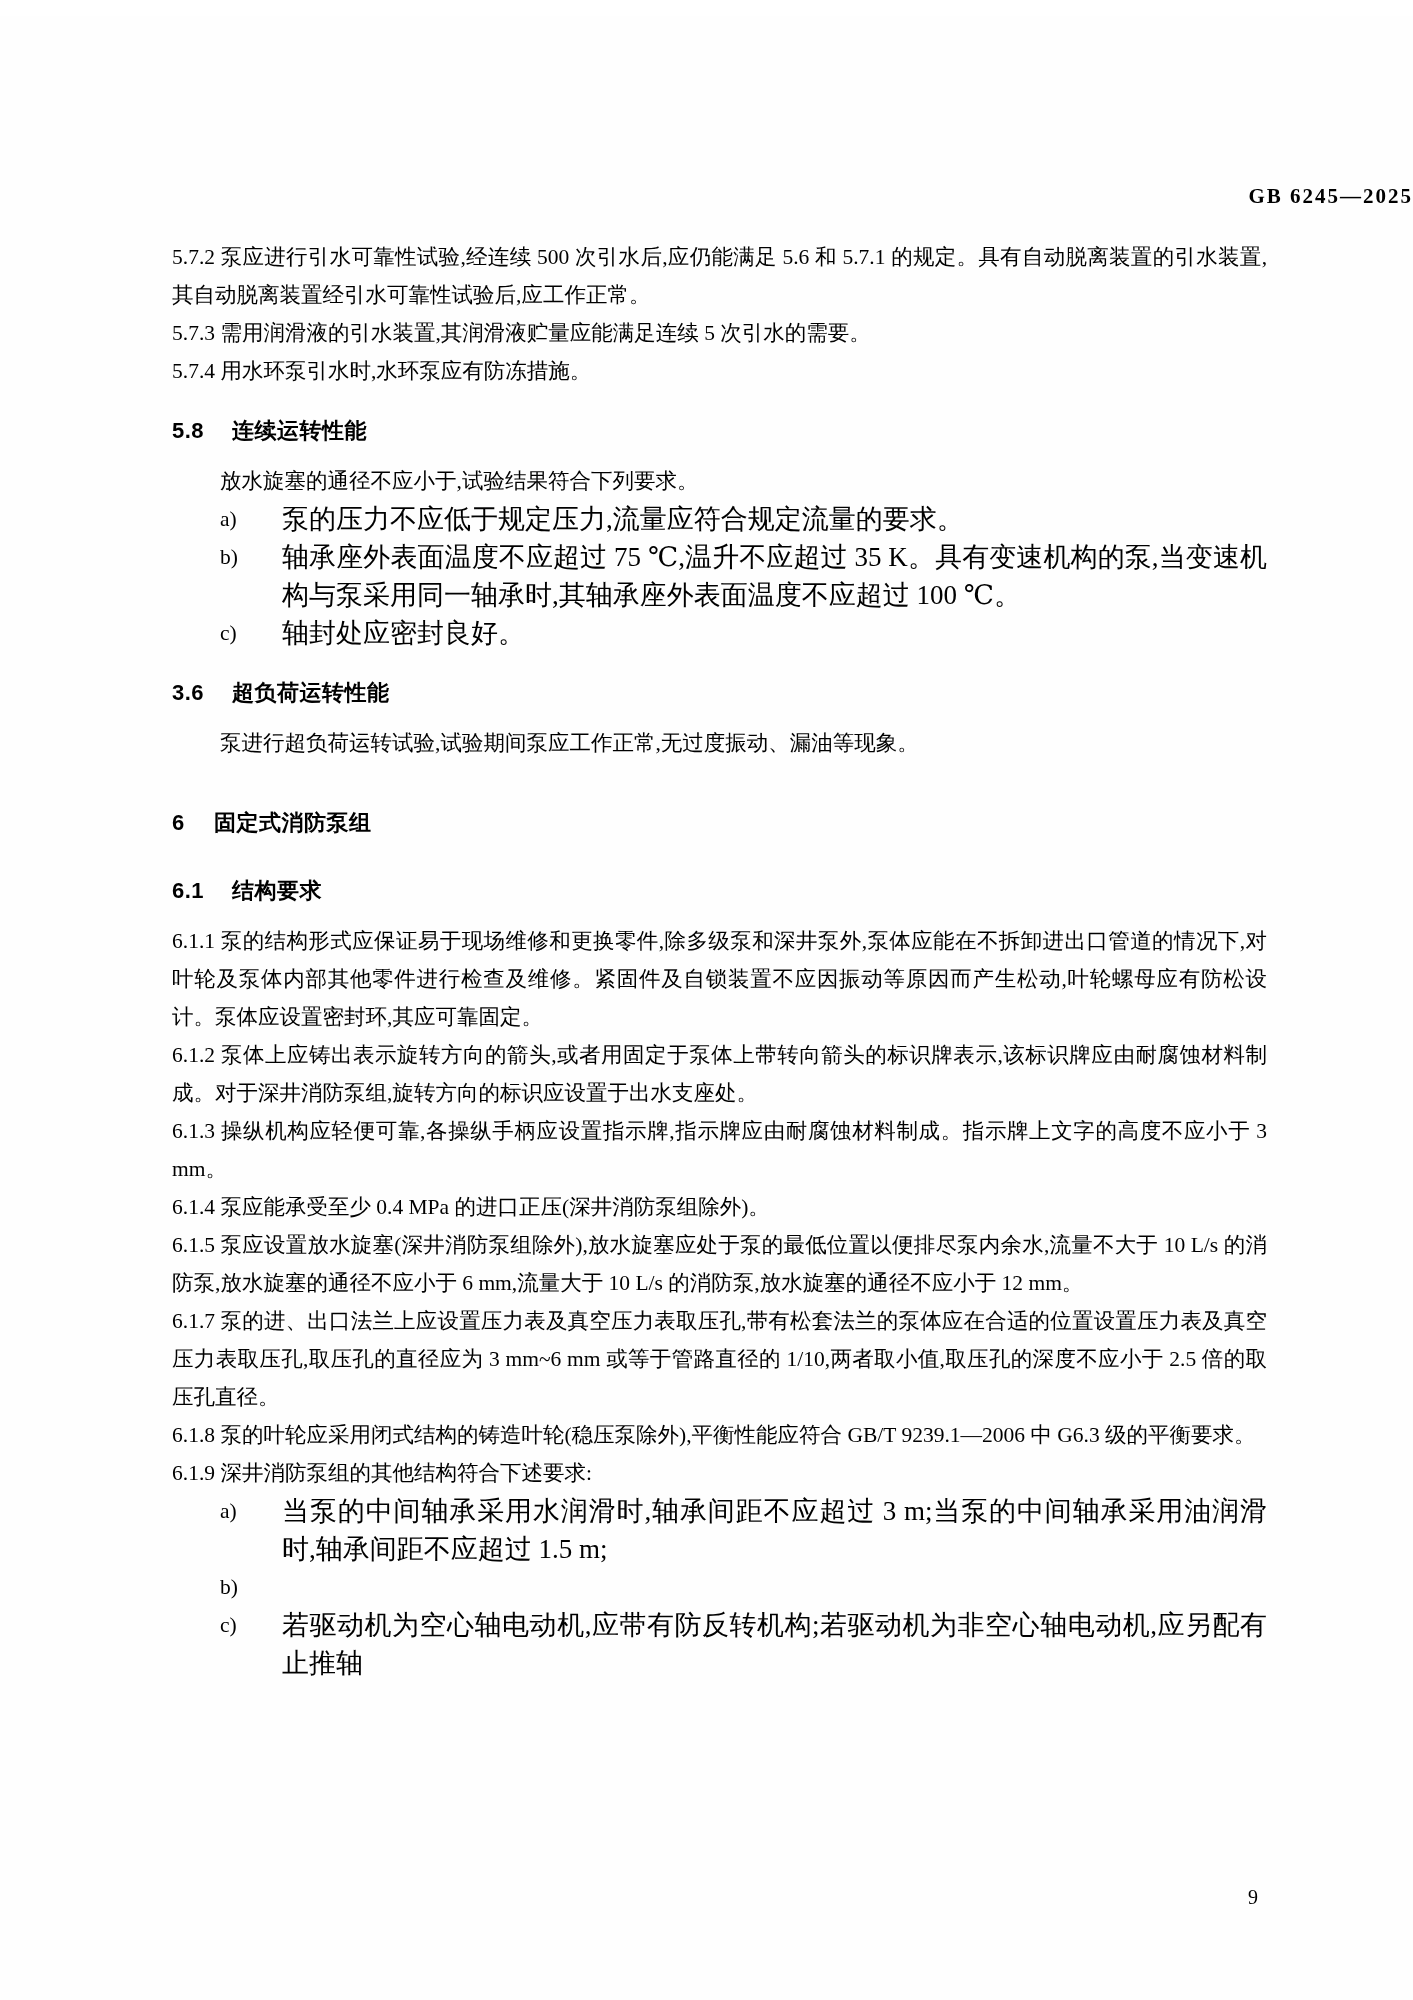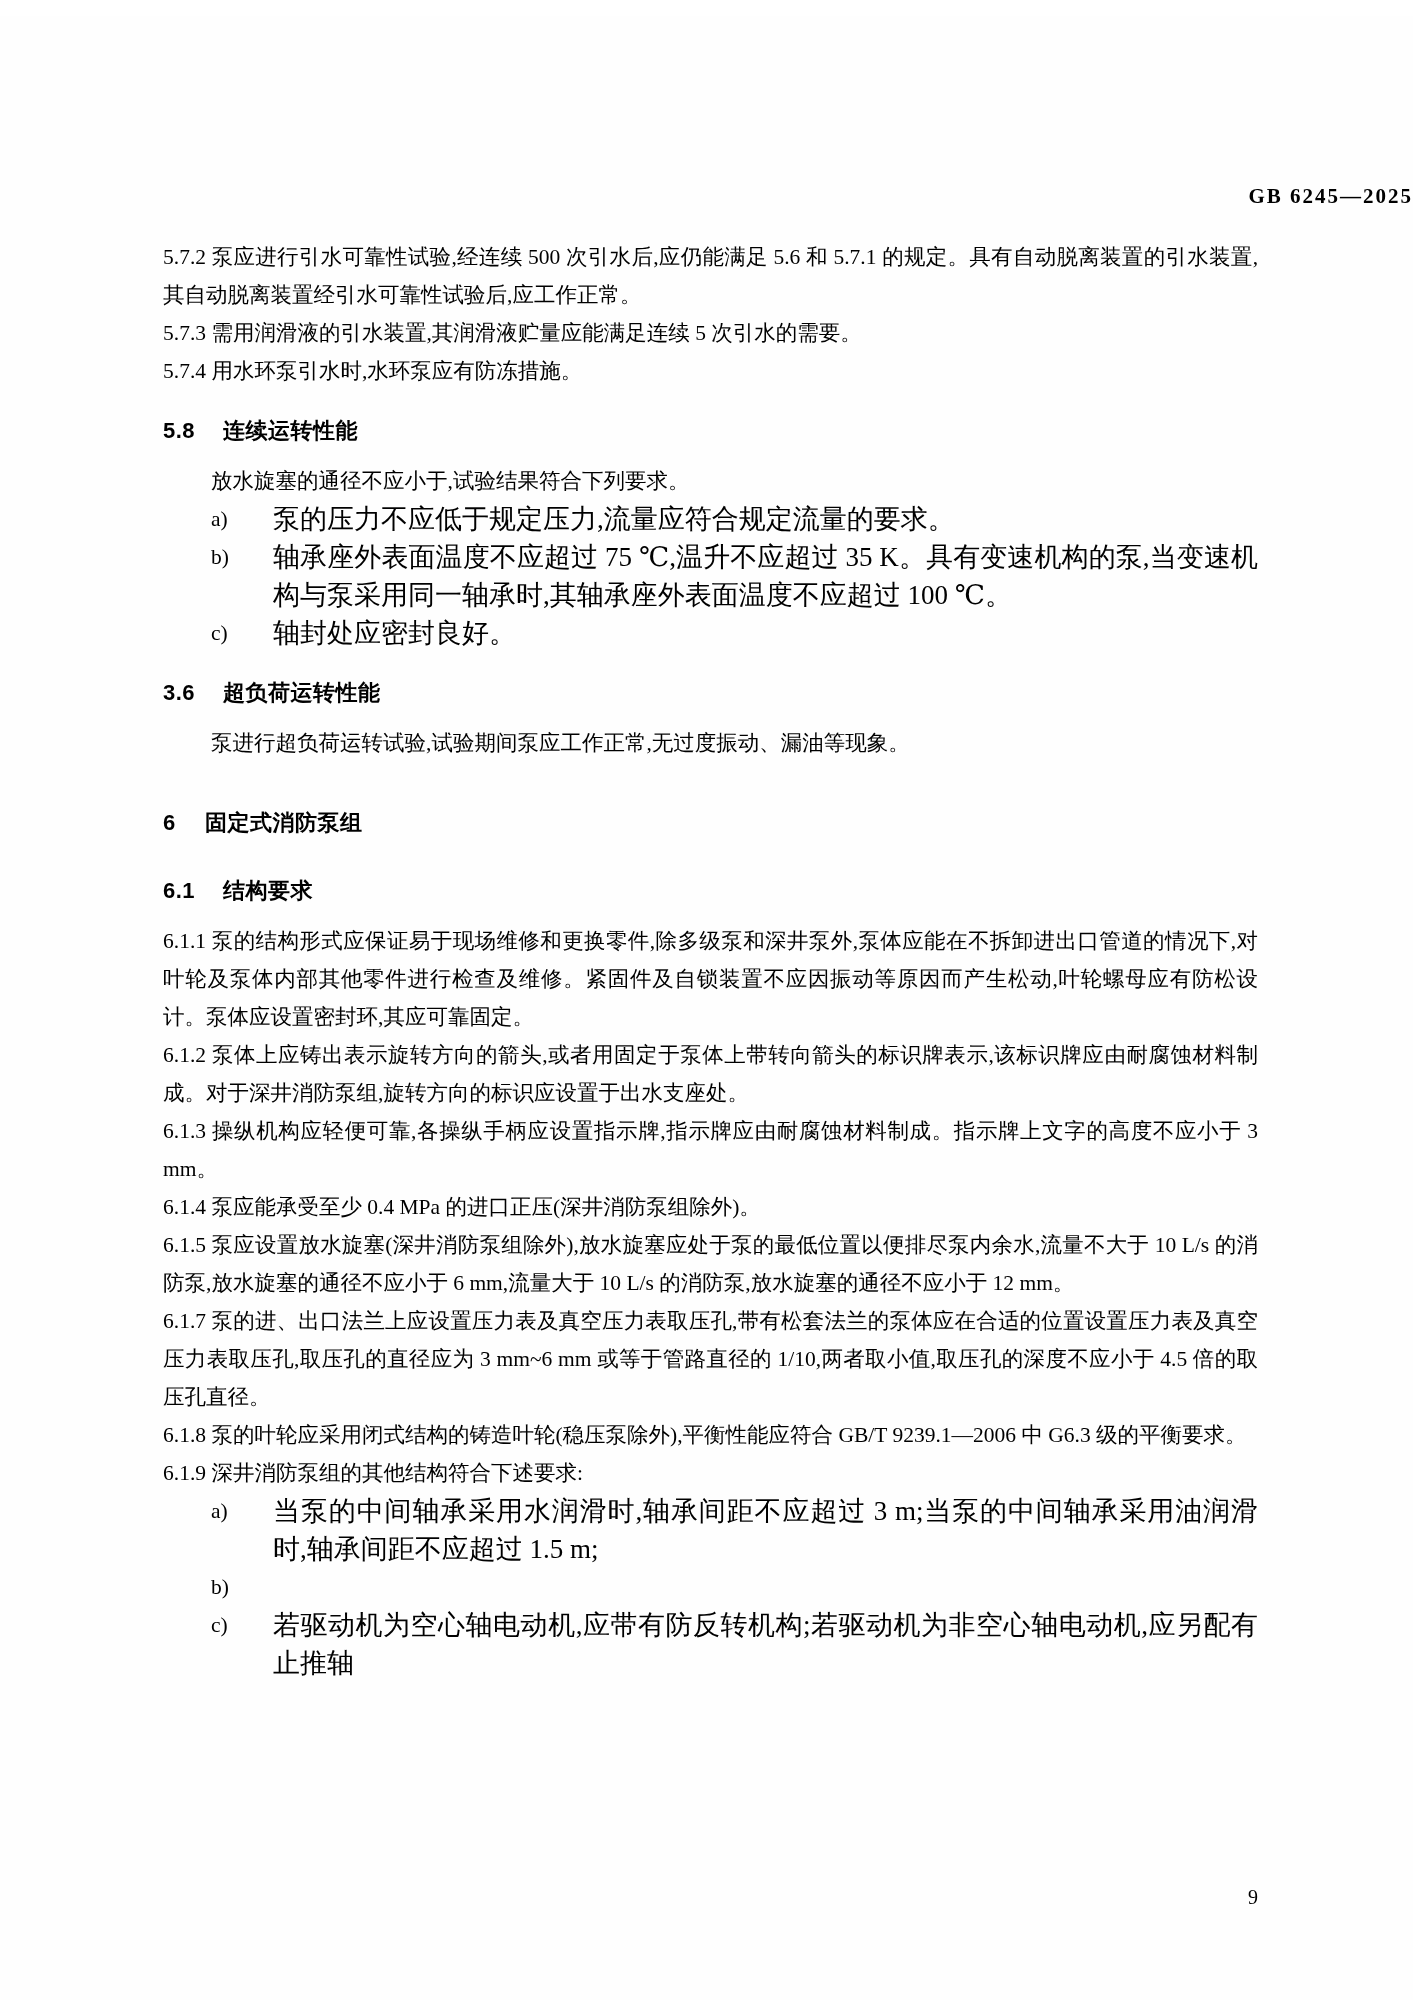--- a/index.html
+++ b/index.html
@@ -34,21 +34,21 @@
     font-family: "Liberation Serif", serif;
     font-size: 21px;
     letter-spacing: 1px;
     font-weight: 600;
   }
   .header .std-code { letter-spacing: 2px; }
 
   .body-block {
     position: absolute;
     top: 222px;
-    left: 3px;
+    left: 12px;
     width: 1095px;
   }
 
   p {
     margin: 0;
     font-size: 21.5px;
     line-height: 38px;
     text-align: justify;
     text-justify: inter-ideograph;
     font-family: "Liberation Serif", "DejaVu Serif", serif;
@@ -162,21 +162,21 @@
         <span class="sec-num">6.1</span><span>结构要求</span>
       </h2>
 
       <div class="spacer-sm"></div>
 
       <p class="para">6.1.1  泵的结构形式应保证易于现场维修和更换零件,除多级泵和深井泵外,泵体应能在不拆卸进出口管道的情况下,对叶轮及泵体内部其他零件进行检查及维修。紧固件及自锁装置不应因振动等原因而产生松动,叶轮螺母应有防松设计。泵体应设置密封环,其应可靠固定。</p>
       <p class="para">6.1.2  泵体上应铸出表示旋转方向的箭头,或者用固定于泵体上带转向箭头的标识牌表示,该标识牌应由耐腐蚀材料制成。对于深井消防泵组,旋转方向的标识应设置于出水支座处。</p>
       <p class="para">6.1.3  操纵机构应轻便可靠,各操纵手柄应设置指示牌,指示牌应由耐腐蚀材料制成。指示牌上文字的高度不应小于 3 mm。</p>
       <p class="para">6.1.4  泵应能承受至少 0.4 MPa 的进口正压(深井消防泵组除外)。</p>
       <p class="para">6.1.5  泵应设置放水旋塞(深井消防泵组除外),放水旋塞应处于泵的最低位置以便排尽泵内余水,流量不大于 10 L/s 的消防泵,放水旋塞的通径不应小于 6 mm,流量大于 10 L/s 的消防泵,放水旋塞的通径不应小于 12 mm。</p>
-      <p class="para">6.1.7  泵的进、出口法兰上应设置压力表及真空压力表取压孔,带有松套法兰的泵体应在合适的位置设置压力表及真空压力表取压孔,取压孔的直径应为 3 mm~6 mm 或等于管路直径的 1/10,两者取小值,取压孔的深度不应小于 4.5 倍的取压孔直径。</p>
+      <p class="para">6.1.7  泵的进、出口法兰上应设置压力表及真空压力表取压孔,带有松套法兰的泵体应在合适的位置设置压力表及真空压力表取压孔,取压孔的直径应为 3 mm~6 mm 或等于管路直径的 1/10,两者取小值,取压孔的深度不应小于 2.5 倍的取压孔直径。</p>
       <p class="para">6.1.8  泵的叶轮应采用闭式结构的铸造叶轮(稳压泵除外),平衡性能应符合 GB/T 9239.1—2006 中 G6.3 级的平衡要求。</p>
       <p class="para">6.1.9  深井消防泵组的其他结构符合下述要求:</p>
 
       <div class="list-item">
         <span class="marker">a)</span>
         <span class="itext">当泵的中间轴承采用水润滑时,轴承间距不应超过 3 m;当泵的中间轴承采用油润滑时,轴承间距不应超过 1.5 m;</span>
       </div>
       <div class="list-item">
         <span class="marker">b)</span>
       </div>

